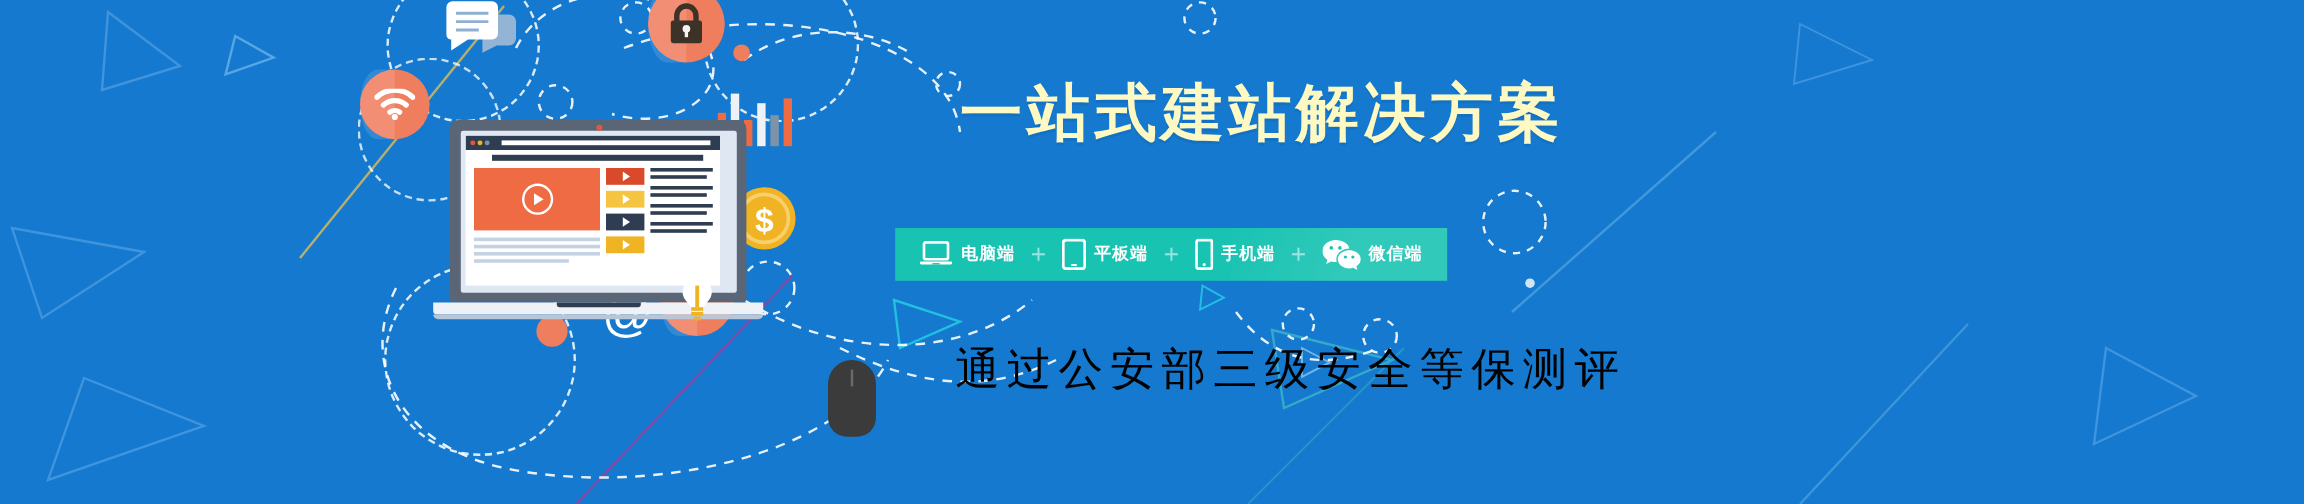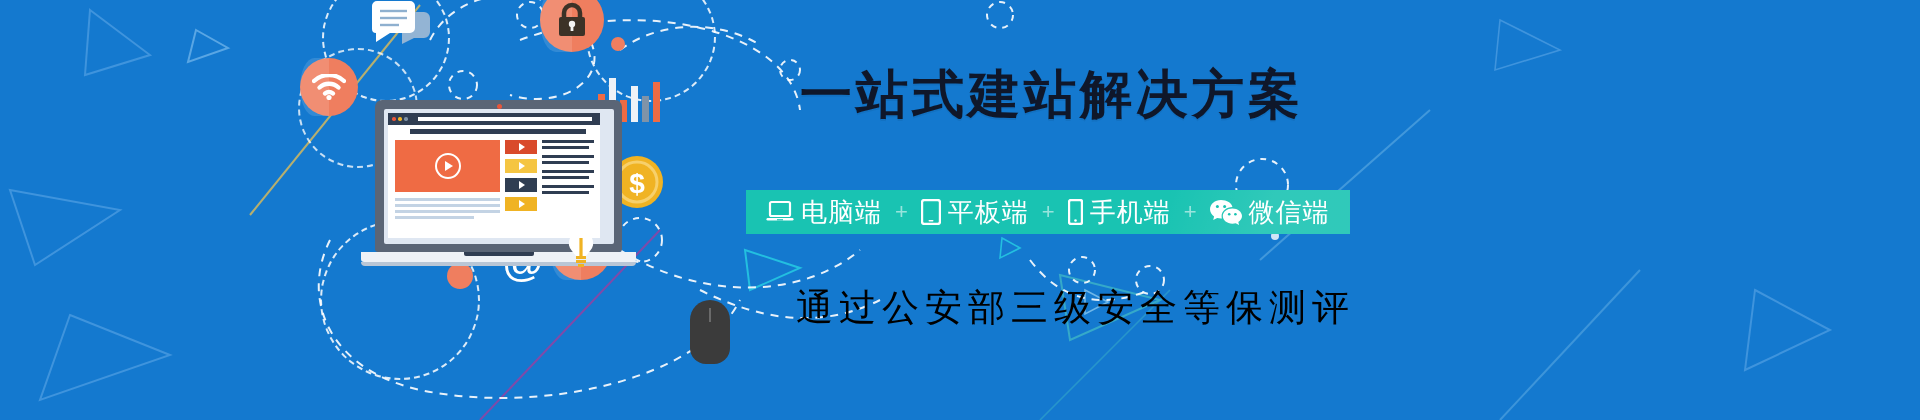--- a/index.html
+++ b/index.html
@@ -92,39 +92,39 @@
 
   .mouse { position: absolute; left: 390px; top: 300px; width: 40px; height: 64px; }
   .mouse-body { width: 40px; height: 64px; background: #3b3b3b; border-radius: 20px 20px 16px 16px; position: relative; }
   .mouse-body::after { content:""; position:absolute; left:50%; top:8px; width:2px; height:14px; margin-left:-1px; background:#6a6a6a; }
 
   
   .content { position: absolute; left: 780px; top: 0; width: 860px; height: 420px; }
 
   .headline {
     position: absolute; left: 20px; top: 60px;
-    font-size: 52px; font-weight: bold; color: #0f172a;
+    font-size: 52px; font-weight: bold; color: #fef9c3;
     letter-spacing: 4px; white-space: nowrap;
     text-shadow: 0 2px 0 rgba(0,0,0,0.06);
   }
 
   .device-bar {
     position: absolute; left: -34px; top: 190px;
     height: 44px; background: #19c3b2;
     display: flex; align-items: center;
     padding: 0 20px;
     color: #ffffff;
   }
   .device-bar::after {
     content: ""; position: absolute; right: 0; top: 0; bottom: 0; width: 180px;
     background: linear-gradient(110deg, rgba(255,255,255,0) 0%, rgba(255,255,255,0.10) 55%, rgba(255,255,255,0.10) 100%);
     pointer-events: none;
   }
   .dev-item { display: flex; align-items: center; gap: 7px; position: relative; z-index: 2; }
-  .dev-label { font-size: 26px; font-weight: normal; letter-spacing: 1px; white-space: nowrap; }
+  .dev-label { font-size: 14px; font-weight: bold; letter-spacing: 1px; white-space: nowrap; }
   .plus { font-size: 22px; color: rgba(255,255,255,0.55); margin: 0 13px; font-weight: 300; position: relative; z-index: 2; }
 
   .subline {
     position: absolute; left: 16px; top: 283px;
     font-size: 37px; color: #000000; letter-spacing: 6px; white-space: nowrap;
   }
 </style>
 </head>
 <body>
 

